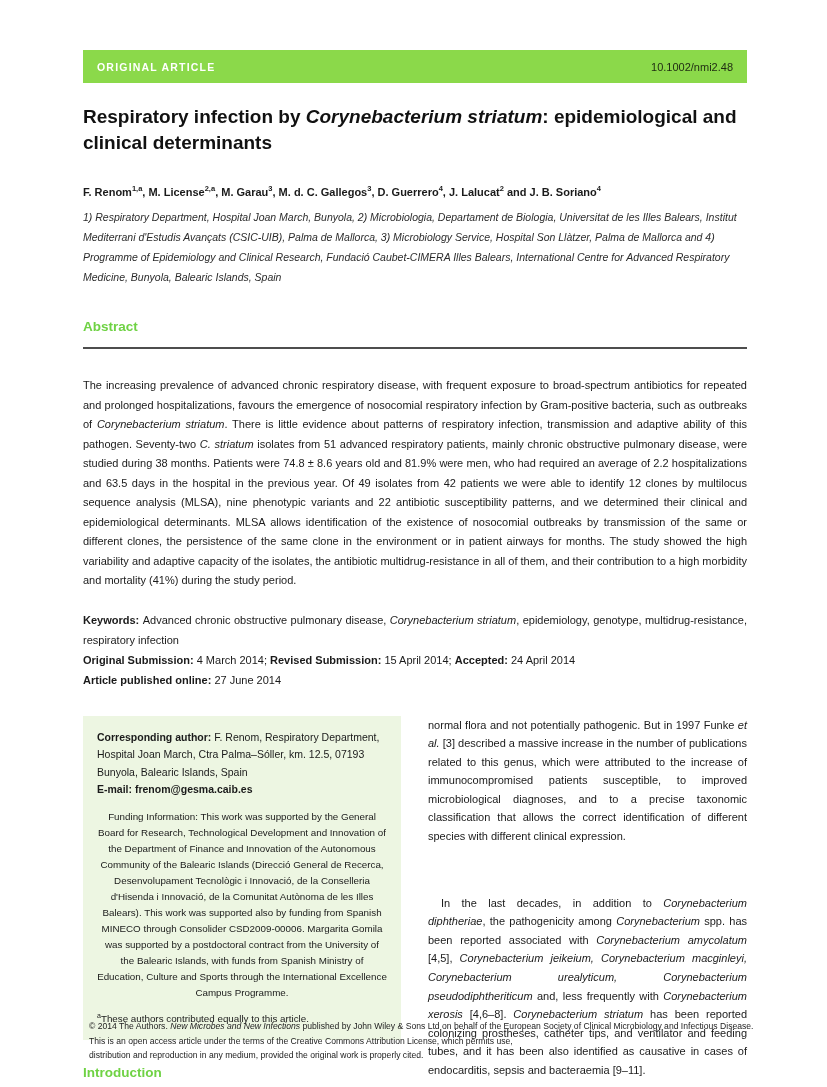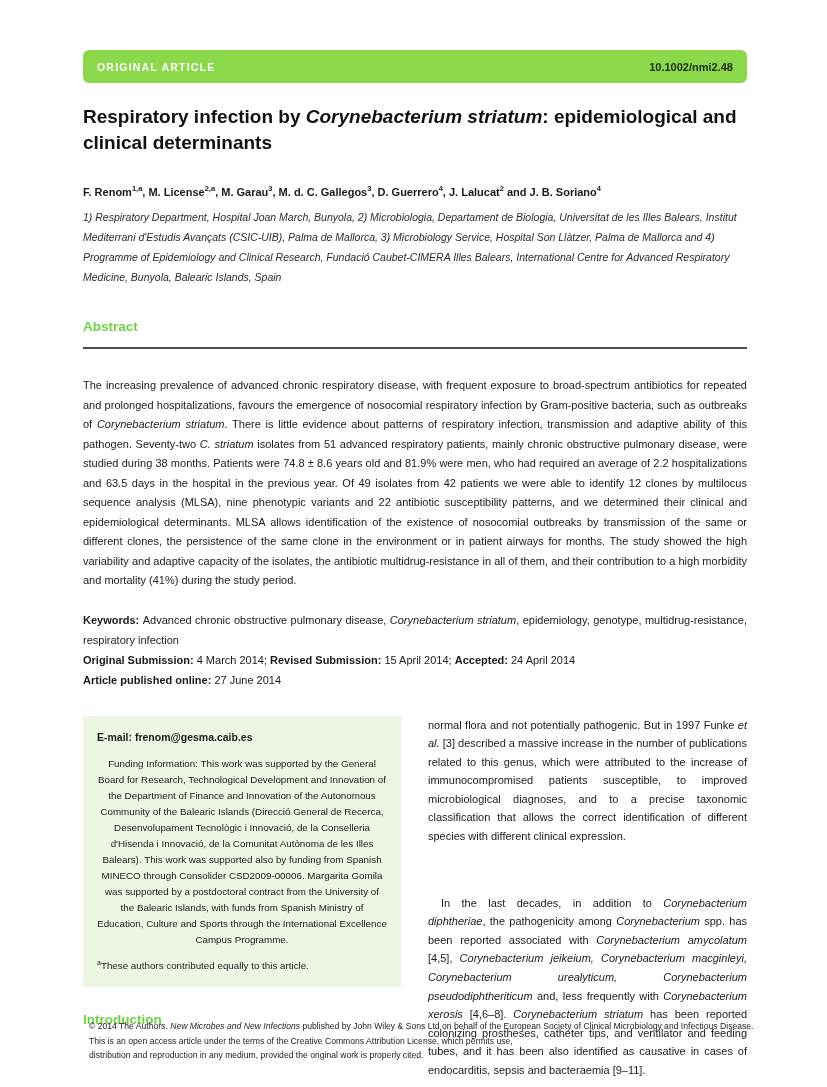--- a/index.html
+++ b/index.html
@@ -8,23 +8,23 @@
     --infobox-bg:#EDF6E2;
     --rule-dark:#4D4D4D;
   }
   *{margin:0;padding:0;box-sizing:border-box;}
   html,body{background:#fff;}
   body{font-family:"Liberation Sans","DejaVu Sans",sans-serif;color:#1a1a1a;}
   .page{position:relative;width:827px;height:1087px;background:#fff;overflow:hidden;margin:0 auto;}
   .content{position:absolute;left:83px;top:0;width:664px;}
 
   .banner{margin-top:50px;height:33px;background:var(--banner-green);
-    display:flex;justify-content:space-between;align-items:center;padding:0 14px;border-radius:6px;}
+    display:flex;justify-content:space-between;align-items:center;padding:0 14px;}
   .banner-label{color:#ffffff;font-weight:bold;font-size:10.5px;letter-spacing:1.2px;}
-  .banner-doi{color:#1f2a12;font-weight:bold;font-size:11px;}
+  .banner-doi{color:#1f2a12;font-weight:normal;font-size:11px;}
 
   .title{margin-top:21px;font-size:19px;font-weight:bold;line-height:26px;color:#111;}
   .authors{margin-top:29px;font-size:11px;font-weight:bold;line-height:15px;}
   .authors sup{font-size:7.5px;}
   .affiliations{margin-top:7px;font-size:10.5px;font-style:italic;line-height:20px;color:#2b2b2b;}
 
   .section-head{color:var(--heading-green);font-size:13.5px;font-weight:bold;padding-bottom:13px;}
   .section-rule{border:none;border-top:2px solid var(--rule-dark);height:0;}
 
   .abstract-section{margin-top:32px;}
@@ -82,20 +82,21 @@
     <div class="meta">
       <div class="row kw"><span class="bd">Keywords: </span><span>Advanced chronic obstructive pulmonary disease, </span><span class="it">Corynebacterium striatum</span><span>, epidemiology, genotype, multidrug-resistance, respiratory infection</span></div>
       <div class="row"><span class="bd">Original Submission: </span><span>4 March 2014; </span><span class="bd">Revised Submission: </span><span>15 April 2014; </span><span class="bd">Accepted: </span><span>24 April 2014</span></div>
       <div class="row"><span class="bd">Article published online: </span><span>27 June 2014</span></div>
     </div>
 
     <div class="columns">
 
       <div class="col-left">
         <div class="infobox">
+          <div class="corr"><span class="bd">Corresponding author: </span><span>F. Renom, Respiratory Department, Hospital Joan March, Ctra Palma–Sóller, km. 12.5, 07193 Bunyola, Balearic Islands, Spain</span></div>
           <div class="email"><span class="bd">E-mail: frenom@gesma.caib.es</span></div>
           <div class="funding"><span>Funding Information: This work was supported by the General Board for Research, Technological Development and Innovation of the Department of Finance and Innovation of the Autonomous Community of the Balearic Islands (Direcció General de Recerca, Desenvolupament Tecnològic i Innovació, de la Conselleria d'Hisenda i Innovació, de la Comunitat Autònoma de les Illes Balears). This work was supported also by funding from Spanish MINECO through Consolider CSD2009-00006. Margarita Gomila was supported by a postdoctoral contract from the University of the Balearic Islands, with funds from Spanish Ministry of Education, Culture and Sports through the International Excellence Campus Programme.</span></div>
           <div class="footnote"><sup>a</sup><span>These authors contributed equally to this article.</span></div>
         </div>
 
         <div class="intro-section">
           <div class="section-head">Introduction</div>
 
         </div>
       </div>

